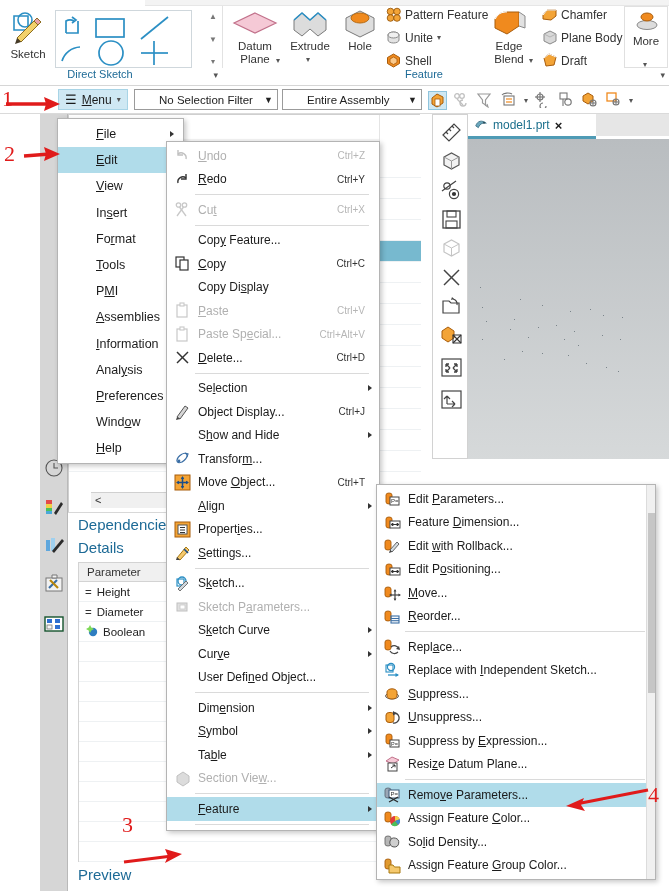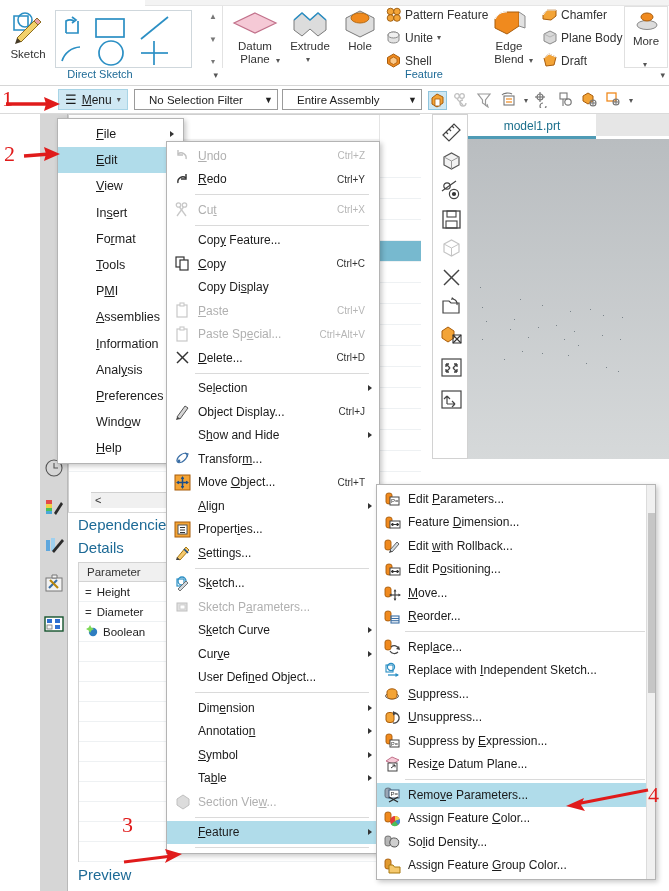--- a/index.html
+++ b/index.html
@@ -55,21 +55,21 @@
   }
   #menubtn {
     position:absolute; left:58px; top:3px; height:21px;
     background:#cfe8f3; border:1px solid #a8d4e6;
     display:flex; align-items:center; gap:5px; padding:0 6px;
     font-size:12px; color:#1a1a1a;
   }
   .combo {
     position:absolute; top:3px; height:21px;
     border:1px solid #9b9b9b; background:#fff;
-    display:flex; align-items:center; padding:0 4px 0 14px;
+    display:flex; align-items:center; padding:0 4px 0 24px;
     font-size:11.5px; color:#222;
   }
   .combo .cv { flex:1; white-space:nowrap; }
   .combo .carr { font-size:9px; color:#222; }
   #cmb-filter { left:134px; width:144px; }
   #cmb-scope  { left:282px; width:140px; }
   #tbicons { position:absolute; left:428px; top:3px; height:22px; display:flex; align-items:center; gap:5px;}
   .tbi { width:19px; height:19px; position:relative; }
   .tbi.sel { background:#cfe8f3; border:1px solid #8fc4dd; }
 
@@ -147,21 +147,21 @@
     background:#fff; border:1px solid #d2d2d2;
   }
   #gfxtoolbar .gi { position:absolute; left:7px; width:23px; height:23px; }
   #tabstrip {
     position:absolute; left:36px; top:0; width:201px; height:22px;
     background:#e6e6e6;
   }
   #doctab {
     position:absolute; left:36px; top:0; width:128px; height:22px;
     background:#fff; display:flex; align-items:center; gap:5px; padding:0 6px;
-    font-size:12px; color:#1b6f8c;flex-direction:column;
+    font-size:12px; color:#1b6f8c;
   }
   #tabunderline { position:absolute; left:36px; top:22px; width:128px; height:3px; background:#4f9bb5; }
   #gfxarea {
     position:absolute; left:36px; top:25px; width:201px; height:320px;
     background:linear-gradient(#b9bdc0,#d6d9da);
   }
   .speck { position:absolute; width:1px; height:1px; background:#7a848a; }
 
   
   .menu {
@@ -890,24 +890,20 @@
     </div>
   <div class="mi">
       <span>User Defi<u>n</u>ed Object...</span>
     </div>
   <div class="msep"></div>
   <div class="mi">
       <span>Dim<u>e</u>nsion</span>
       <span class="arrow"></span>
     </div>
   <div class="mi">
-      <span>Annotatio<u>n</u></span>
-      <span class="arrow"></span>
-    </div>
-  <div class="mi">
       <span><u>S</u>ymbol</span>
       <span class="arrow"></span>
     </div>
   <div class="mi">
       <span>Ta<u>b</u>le</span>
       <span class="arrow"></span>
     </div>
   <div class="mi dis">
     <span class="ico"><svg width="17" height="17" viewBox="0 0 17 17">
           <path d="M3 6 L9 2 L15 6 L15 12 L9 16 L3 12 z" fill="#dcdcdc" stroke="#c0c0c0" stroke-width="1"></path>

